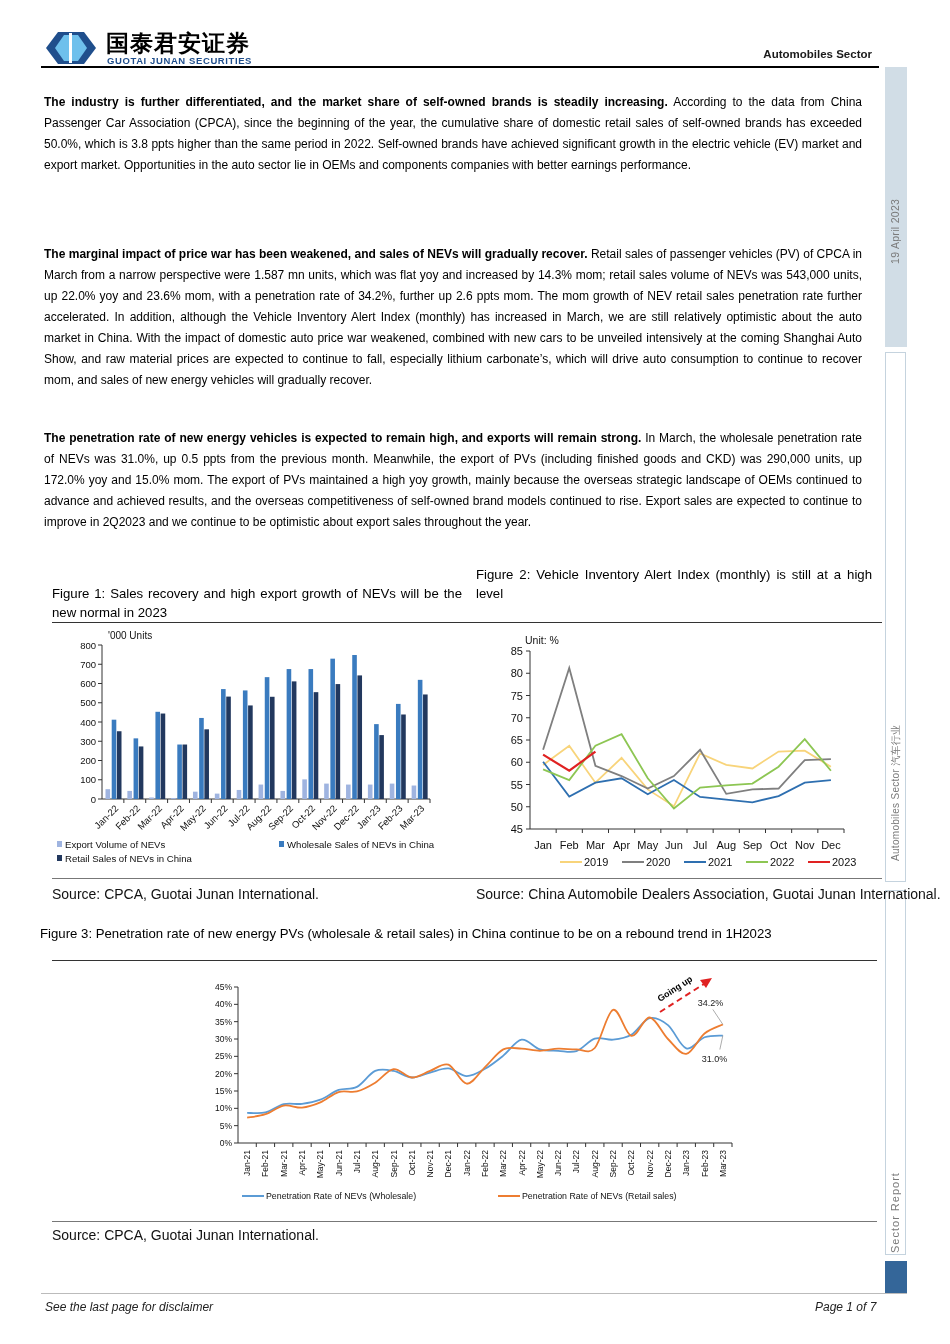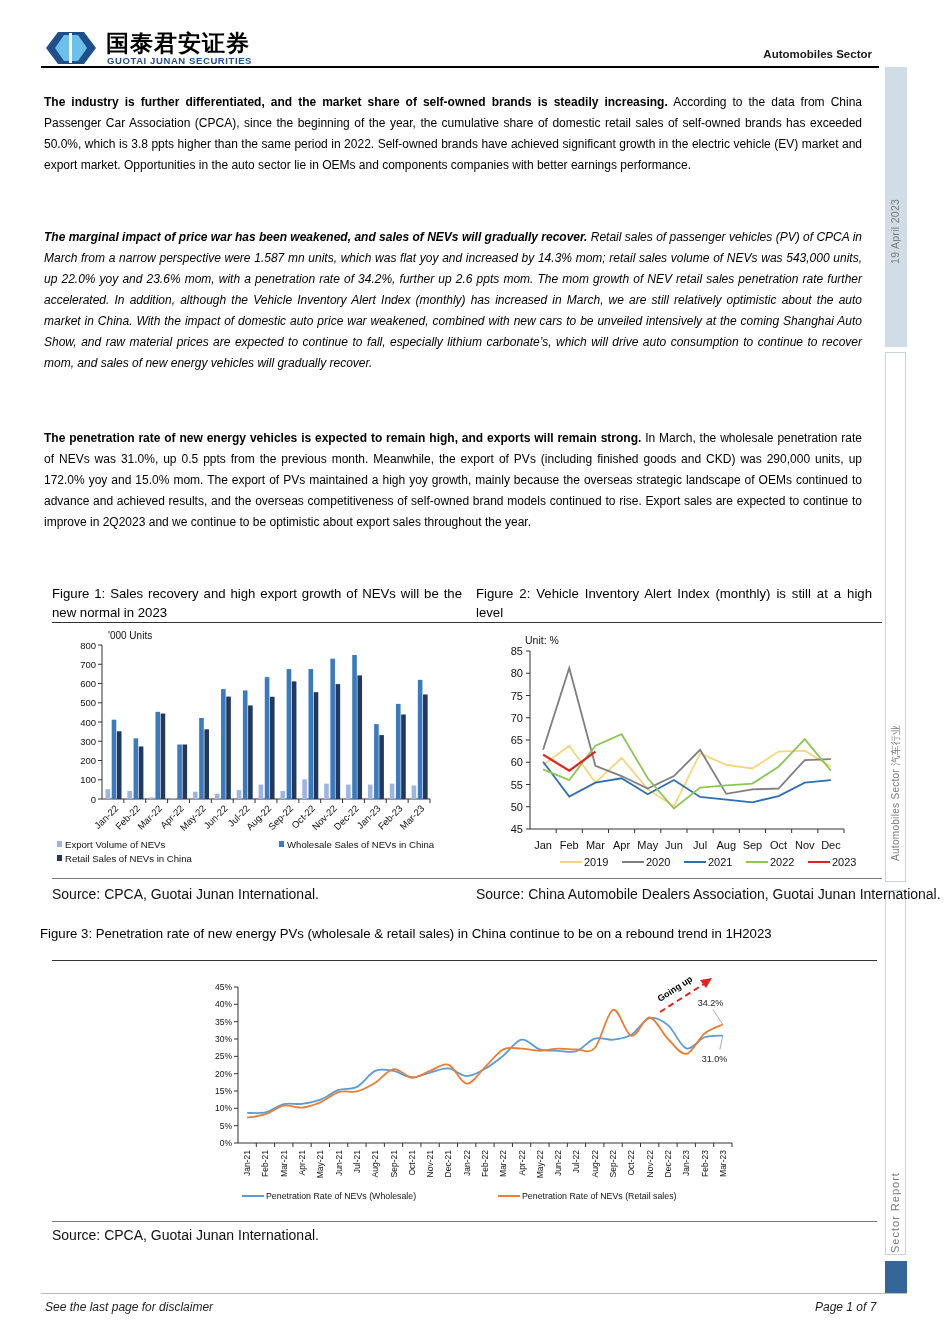--- a/index.html
+++ b/index.html
@@ -44,21 +44,21 @@
   <span class="vtext" style="left:3px;top:508px;font-size:10px;">Automobiles Sector 汽车行业</span>
 </div>
 <div class="abs side-box2">
   <span class="vtext" style="left:3px;top:362px;font-size:11px;letter-spacing:1px;">Sector Report</span>
 </div>
 <div class="abs side-blue"></div>
 
 <div class="para" style="top:92px;">
   <b>The industry is further differentiated, and the market share of self-owned brands is steadily increasing.</b><span> According to the data from China Passenger Car Association (CPCA), since the beginning of the year, the cumulative share of domestic retail sales of self-owned brands has exceeded 50.0%, which is 3.8 ppts higher than the same period in 2022. Self-owned brands have achieved significant growth in the electric vehicle (EV) market and export market. Opportunities in the auto sector lie in OEMs and components companies with better earnings performance.</span>
 </div>
-<div class="para" style="top:227px;font-style:italic;">
+<div class="para" style="top:244px;">
   <b>The marginal impact of price war has been weakened, and sales of NEVs will gradually recover.</b><span> Retail sales of passenger vehicles (PV) of CPCA in March from a narrow perspective were 1.587 mn units, which was flat yoy and increased by 14.3% mom; retail sales volume of NEVs was 543,000 units, up 22.0% yoy and 23.6% mom, with a penetration rate of 34.2%, further up 2.6 ppts mom. The mom growth of NEV retail sales penetration rate further accelerated. In addition, although the Vehicle Inventory Alert Index (monthly) has increased in March, we are still relatively optimistic about the auto market in China. With the impact of domestic auto price war weakened, combined with new cars to be unveiled intensively at the coming Shanghai Auto Show, and raw material prices are expected to continue to fall, especially lithium carbonate’s, which will drive auto consumption to continue to recover mom, and sales of new energy vehicles will gradually recover.</span>
 </div>
 <div class="para" style="top:428px;">
   <b>The penetration rate of new energy vehicles is expected to remain high, and exports will remain strong.</b><span> In March, the wholesale penetration rate of NEVs was 31.0%, up 0.5 ppts from the previous month. Meanwhile, the export of PVs (including finished goods and CKD) was 290,000 units, up 172.0% yoy and 15.0% mom. The export of PVs maintained a high yoy growth, mainly because the overseas strategic landscape of OEMs continued to advance and achieved results, and the overseas competitiveness of self-owned brand models continued to rise. Export sales are expected to continue to improve in 2Q2023 and we continue to be optimistic about export sales throughout the year.</span>
 </div>
 
 <div class="fig-title" style="left:52px;top:584px;width:410px;">Figure 1: Sales recovery and high export growth of NEVs will be the new normal in 2023</div>
 <div class="rule" style="left:52px;top:622px;width:420px;"></div>
 <svg class="abs" style="left:52px;top:624px;" width="420" height="250" id="chart1">
     <text x="56" y="15" font-size="10" fill="#111">'000 Units</text>
@@ -160,21 +160,21 @@
     <rect x="5" y="217" width="5" height="6" fill="#9fb4e0"></rect>
     <text x="13" y="224" font-size="9.6" fill="#111">Export Volume of NEVs</text>
     <rect x="227" y="217" width="5" height="6" fill="#3a7bbf"></rect>
     <text x="235" y="224" font-size="9.6" fill="#111">Wholesale Sales of NEVs in China</text>
     <rect x="5" y="231" width="5" height="6" fill="#22385e"></rect>
     <text x="13" y="238" font-size="9.6" fill="#111">Retail Sales of NEVs in China</text>
   </svg>
 <div class="rule-grey" style="left:52px;top:878px;width:830px;height:1px;background:#777;"></div>
 <div class="source" style="left:52px;top:886px;">Source: CPCA, Guotai Junan International.</div>
 
-<div class="fig-title" style="left:476px;top:584px;width:396px;">Figure 2: Vehicle Inventory Alert Index (monthly) is still at a high level</div>
+<div class="fig-title" style="left:476px;top:565px;width:396px;">Figure 2: Vehicle Inventory Alert Index (monthly) is still at a high level</div>
 <div class="rule" style="left:472px;top:622px;width:410px;"></div>
 <svg class="abs" style="left:472px;top:624px;" width="410" height="252" id="chart2">
     <text x="53" y="20" font-size="10.5" fill="#111">Unit: %</text>
     <line x1="54" x2="58" y1="205" y2="205" stroke="#333"></line>
     <text x="51" y="209" font-size="11" text-anchor="end" fill="#111">45</text>
     <line x1="54" x2="58" y1="182.75" y2="182.75" stroke="#333"></line>
     <text x="51" y="186.75" font-size="11" text-anchor="end" fill="#111">50</text>
     <line x1="54" x2="58" y1="160.5" y2="160.5" stroke="#333"></line>
     <text x="51" y="164.5" font-size="11" text-anchor="end" fill="#111">55</text>
     <line x1="54" x2="58" y1="138.25" y2="138.25" stroke="#333"></line>

